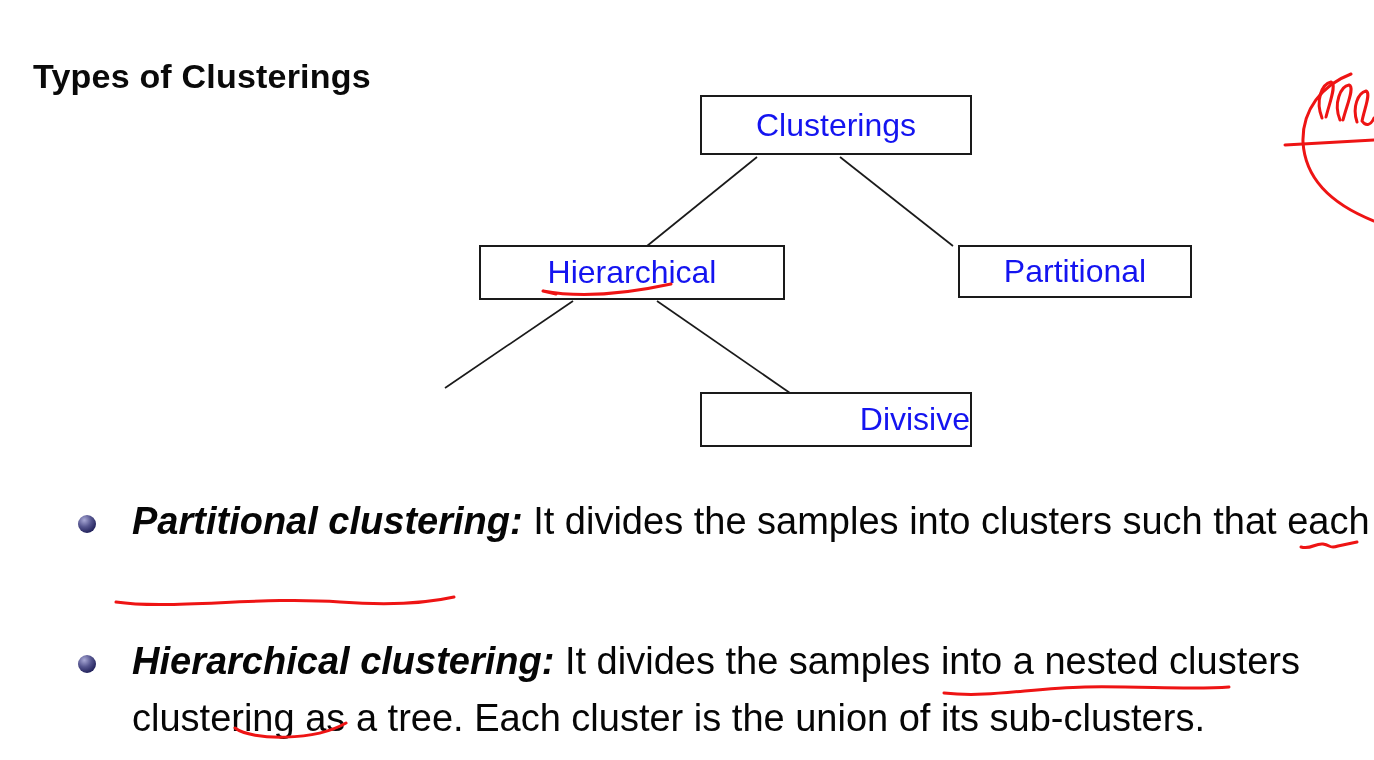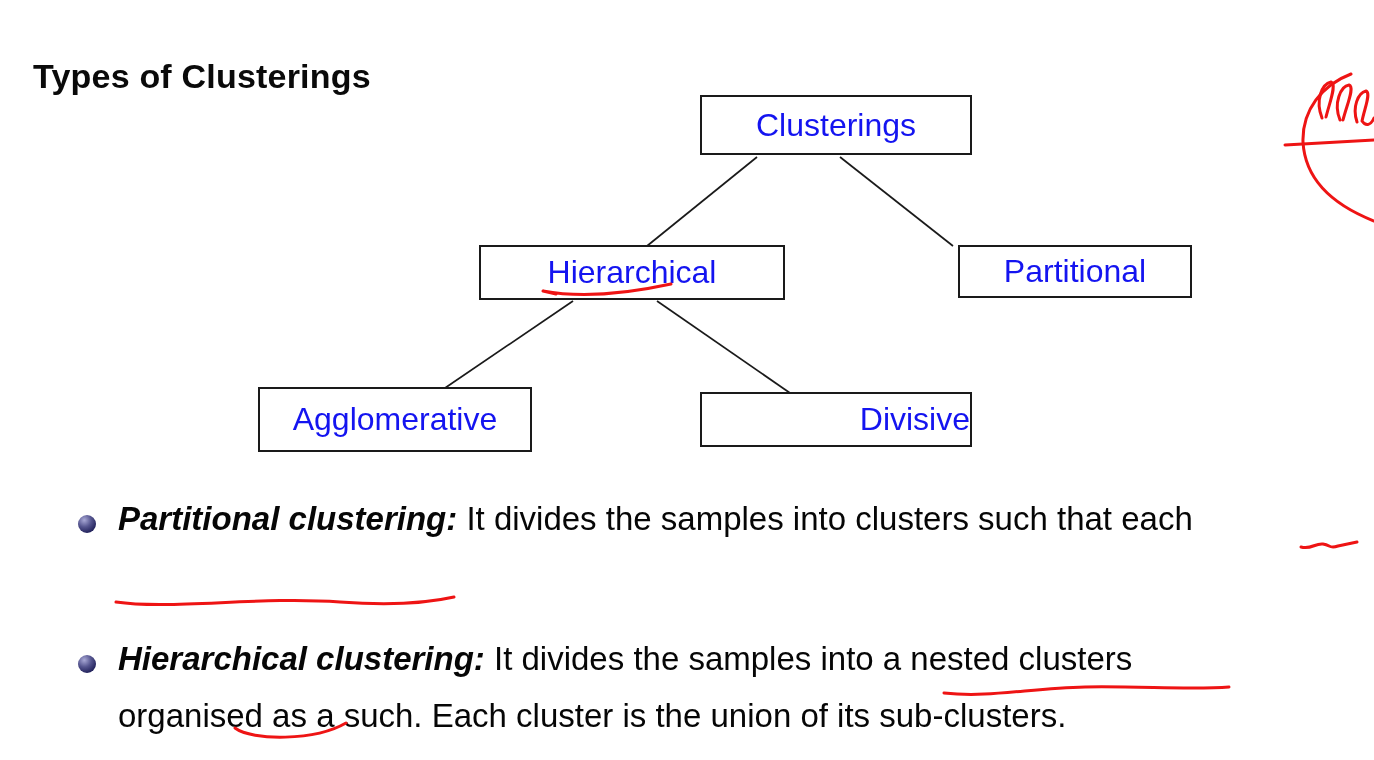--- a/index.html
+++ b/index.html
@@ -31,22 +31,22 @@
   svg.overlay { position: absolute; left: 0; top: 0; width: 1374px; height: 760px; pointer-events: none; }
 
   .bullet-ball {
     position: absolute; width: 18px; height: 18px; border-radius: 50%;
     background: radial-gradient(circle at 35% 28%, #a9a9d6 0%, #55558f 40%, #23235c 75%, #16164a 100%);
   }
   .ball-1 { left: 78px; top: 515px; }
   .ball-2 { left: 78px; top: 655px; }
 
   .tline {
-    position: absolute; left: 118px;
-    font-size: 33px; line-height: 1.15; white-space: nowrap; color: #060606;
+    position: absolute; left: 132px;
+    font-size: 38px; line-height: 1.15; white-space: nowrap; color: #060606;
   }
   .lead { font-weight: 700; font-style: italic; }
   .b1l1 { top: 500px; }
   .b1l2 { top: 558px; }
   .b2l1 { top: 640px; }
   .b2l2 { top: 697px; }
 </style>
 </head>
 <body>
 
@@ -65,37 +65,34 @@
 
   <div class="node node-clustering">
     <span>Clusterings</span>
   </div>
   <div class="node node-hierarchical">
     <span>Hierarchical</span>
   </div>
   <div class="node node-partitional">
     <span>Partitional</span>
   </div>
-  <div class="node node-agglomerative">
-    <span>Agglomerative</span>
-  </div>
   <div class="node node-divisive">
     <span>Divisive</span>
   </div>
 
   <span class="bullet-ball ball-1"></span>
   <div class="tline b1l1">
     <span class="lead">Partitional clustering:</span><span> It divides the samples into clusters such that each</span>
   </div>
 
   <span class="bullet-ball ball-2"></span>
   <div class="tline b2l1">
     <span class="lead">Hierarchical clustering:</span><span> It divides the samples into a nested clusters</span>
   </div>
-  <div class="tline b2l2">organised as a such. Each cluster is the union of its sub-clusters.</div>
+  <div class="tline b2l2">clustering as a tree. Each cluster is the union of its sub-clusters.</div>
 
   <svg class="overlay" viewBox="0 0 1374 760">
     <g stroke="#ee1414" stroke-width="3" fill="none" stroke-linecap="round" stroke-linejoin="round">
 
       <g>
         <path d="M 1351,74 C 1322,85 1302,110 1303,142 C 1305,178 1331,204 1374,221"></path>
         <path d="M 1285,145 L 1374,140"></path>
         <path d="M 1322,118 C 1315,100 1322,84 1331,82 C 1337,84 1330,101 1326,117"></path>
         <path d="M 1340,120 C 1333,103 1341,86 1349,85 C 1355,87 1347,104 1343,120"></path>
         <path d="M 1357,122 C 1352,107 1358,93 1366,91 C 1371,93 1365,107 1362,121 C 1366,127 1371,125 1374,118"></path>

